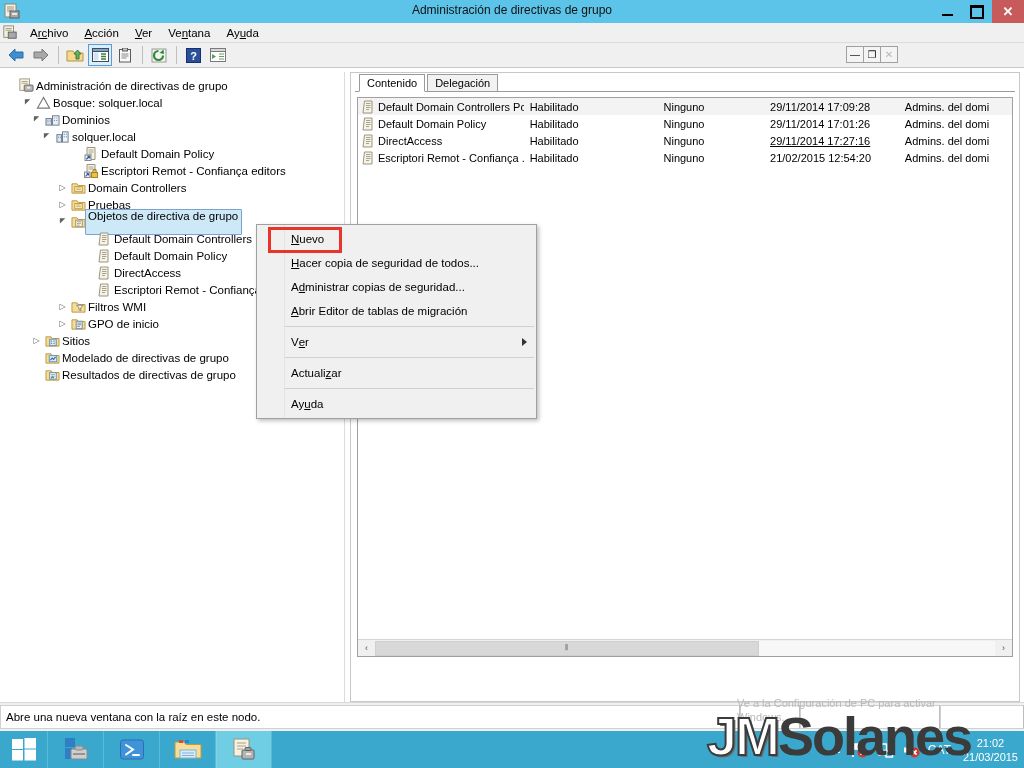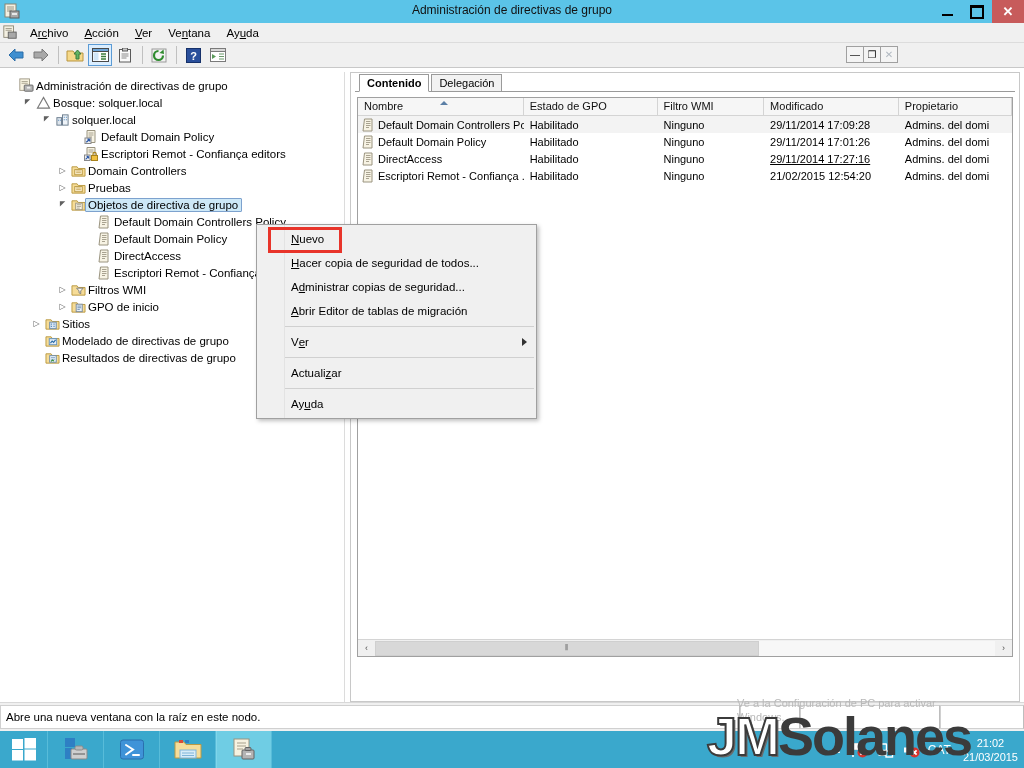--- a/index.html
+++ b/index.html
@@ -92,21 +92,21 @@
   .treepanel {
     position: absolute; left: 0; top: 4px; width: 345px; height: 630px;
     background: #fff; border-right: 1px solid #dcdcdc; overflow: hidden;
   }
   .tree { padding-top: 5px; }
   .tnode {
     display: flex; align-items: center; height: 17px; font-size: 11.5px;
     color: #000; white-space: nowrap; position: relative;
   }
   .tnode.selected .tlabel {
-    background: #cde8f7; border: 1px solid #7da2ce; padding: 0 3px 0 2px;
+    background: #cde8f7; border: 1px solid #7da2ce; padding: 0 3px 12px 2px;
     margin-left: -2px; border-radius: 1px;
   }
   .twist {
     width: 13px; flex: none; text-align: center; font-size: 8px; color: #606060;
     line-height: 17px;
   }
   .twist.none { visibility: hidden; }
   .ticon { width: 18px; flex: none; display: flex; align-items: center; justify-content: center; }
   .tlabel { padding-left: 1px; }
 
@@ -121,21 +121,21 @@
   }
   .tabs {
     display: flex; align-items: flex-end; height: 19px;
     border-bottom: 1px solid #9a9a9a; margin: 0 4px; padding-left: 4px;
   }
   .tab {
     font-size: 11px; padding: 2px 7px 2px 7px; border: 1px solid #9a9a9a;
     background: #f2f2f2; margin-right: 2px; position: relative; top: 1px;
     color: #000;
   }
-  .tab.active { background: #fff; border-bottom-color: #fff; font-weight: bold; }
+  .tab.active { background: #fff; border-bottom-color: #fff; font-weight: normal; }
 
   .listwrap {
     margin: 5px 6px 0 6px; height: 560px;
     border: 1px solid #a0a0a0; background: #fff; position: relative;
     display: flex; flex-direction: column;
   }
   .lv-head { display: flex; height: 18px; background: #f6f6f6; border-bottom: 1px solid #d4d4d4; }
   .lv-th {
     font-size: 11px; color: #111; padding: 2px 0 0 6px;
     border-right: 1px solid #d4d4d4; position: relative; overflow: hidden; white-space: nowrap;
@@ -385,20 +385,32 @@
           </div>
           <div class="tnode" style="padding-left: 21px;">
             <div class="twist" style="transform: rotate(180deg); font-size: 7px;">◢</div>
             <div class="ticon">
               <svg width="15" height="14" viewBox="0 0 16 15">
                 <path d="M8 1.5 L14.5 13 H1.5 Z" fill="#fff" stroke="#7a7a7a" stroke-width="1.2"></path>
               </svg>
             </div>
             <span class="tlabel">Bosque: solquer.local</span>
           </div>
+          <div class="tnode" style="padding-left: 30px;">
+            <div class="twist" style="transform: rotate(180deg); font-size: 7px;">◢</div>
+            <div class="ticon">
+              <svg width="15" height="14" viewBox="0 0 16 15">
+                <rect x="1" y="6" width="6" height="7" fill="#d0d8e0" stroke="#6a7a8a"></rect>
+                <rect x="8" y="3" width="7" height="10" fill="#e8eef4" stroke="#6a7a8a"></rect>
+                <path d="M9.5 5 h1 v1 h-1 Z M12 5 h1 v1 h-1 Z M9.5 7.5 h1 v1 h-1 Z M12 7.5 h1 v1 h-1 Z" fill="#5a8ab8"></path>
+                <path d="M2.5 8 h1 v1 h-1 Z M5 8 h1 v1 h-1 Z" fill="#5a8ab8"></path>
+              </svg>
+            </div>
+            <span class="tlabel">Dominios</span>
+          </div>
           <div class="tnode" style="padding-left: 40px;">
             <div class="twist" style="transform: rotate(180deg); font-size: 7px;">◢</div>
             <div class="ticon">
               <svg width="15" height="14" viewBox="0 0 16 15">
                 <rect x="2" y="5" width="5" height="8" fill="#dfe6ed" stroke="#66788a"></rect>
                 <rect x="8" y="2" width="6" height="11" fill="#eef3f8" stroke="#66788a"></rect>
                 <path d="M9.3 4 h1.2 v1.2 h-1.2 Z M11.6 4 h1.2 v1.2 h-1.2 Z M9.3 6.6 h1.2 v1.2 h-1.2 Z M11.6 6.6 h1.2 v1.2 h-1.2 Z" fill="#5d8fc0"></path>
                 <path d="M3.2 7.2 h1.1 v1.1 h-1.1 Z M5.2 7.2 h1.1 v1.1 h-1.1 Z" fill="#5d8fc0"></path>
               </svg>
             </div>
@@ -577,27 +589,20 @@
     </div>
 
     <div class="content">
 
       <div class="tabs">
         <div class="tab active">Contenido</div>
         <div class="tab">Delegación</div>
       </div>
 
       <div class="listwrap">
-        <div class="lv-head" id="lv-head">
-            <div class="lv-th" style="width: 176px;"><span>Nombre</span><div class="sort-asc"></div></div>
-            <div class="lv-th" style="width: 142px;"><span>Estado de GPO</span></div>
-            <div class="lv-th" style="width: 113px;"><span>Filtro WMI</span></div>
-            <div class="lv-th" style="width: 143px;"><span>Modificado</span></div>
-            <div class="lv-th" style="width: 120px;"><span>Propietario</span></div>
-          </div>
         <div class="lv-body" id="lv-body">
             <div class="lv-row alt">
               <div class="lv-td name" style="width: 176px;">
                 <span style="display: flex;">
                   <svg width="12" height="14" viewBox="0 0 12 14">
                     <path d="M2.5 1 h7.5 v12 h-9 Z" fill="#f7f3e4" stroke="#9a9480"></path>
                     <line x1="4" y1="3.5" x2="8.5" y2="3.5" stroke="#a8a290"></line>
                     <line x1="4" y1="5.5" x2="8.5" y2="5.5" stroke="#a8a290"></line>
                     <line x1="4" y1="7.5" x2="8.5" y2="7.5" stroke="#a8a290"></line>
                     <line x1="4" y1="9.5" x2="7" y2="9.5" stroke="#a8a290"></line>

